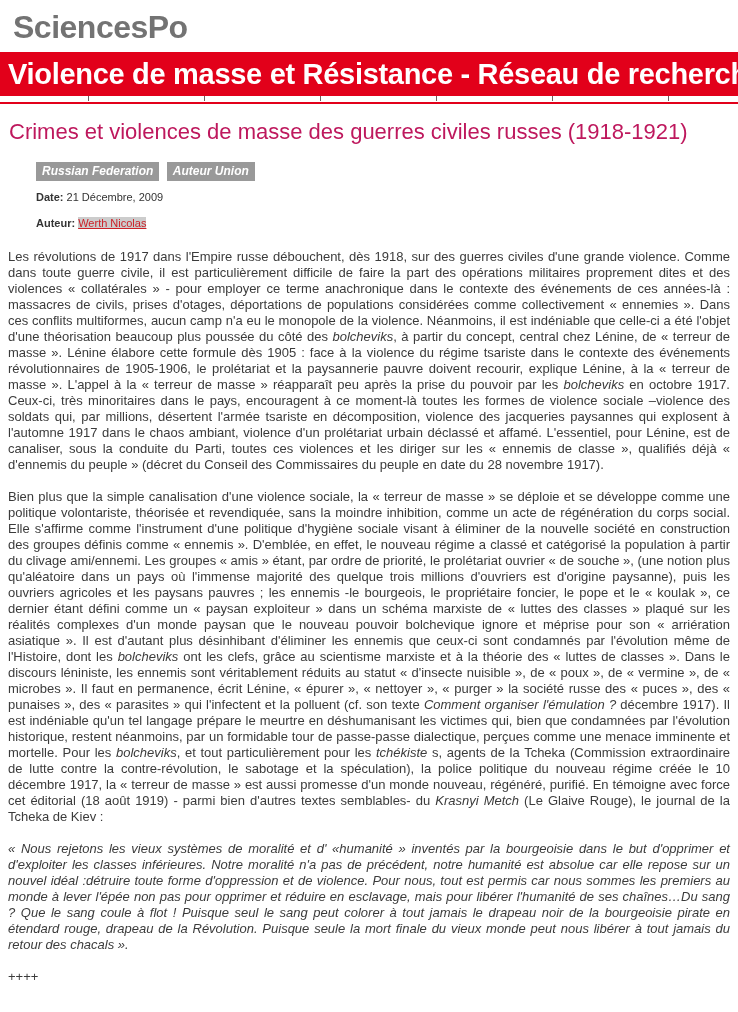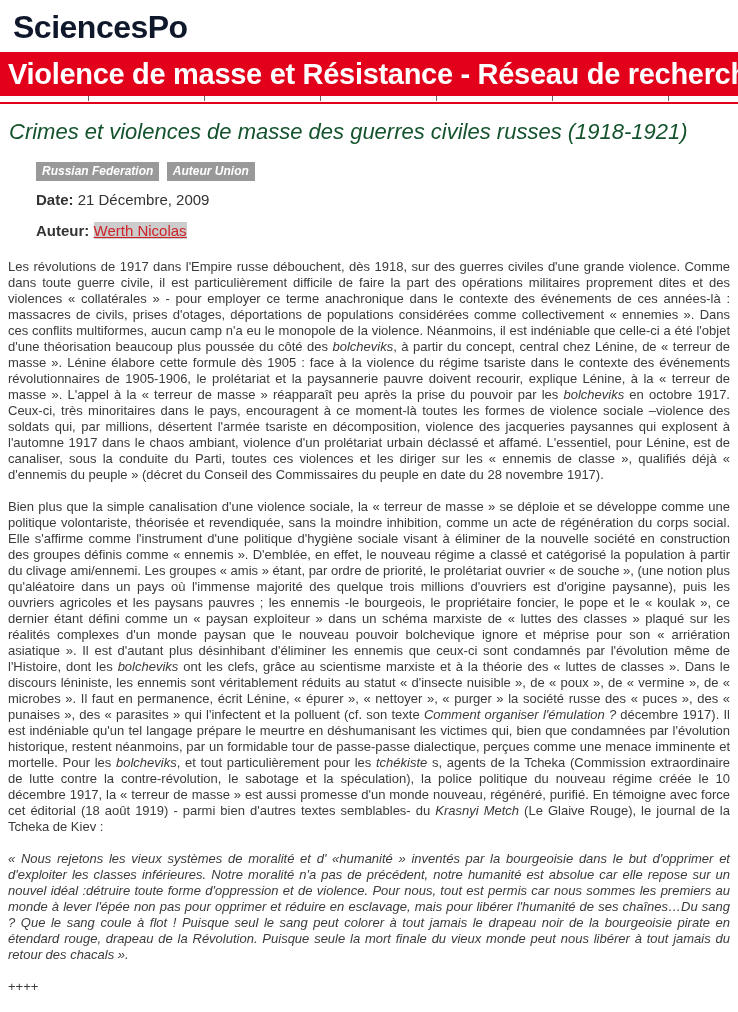--- a/index.html
+++ b/index.html
@@ -5,21 +5,21 @@
   html,body{margin:0;padding:0;background:#ffffff;}
   body{
     width:738px;
     font-family:"Liberation Sans","DejaVu Sans",sans-serif;
     color:#3b3b3b;
     -webkit-font-smoothing:antialiased;
   }
   
   .logo{
     margin:8px 0 6px 13px;
-    color:#0f172a;
+    color:#737373;
     font-size:32px;
     font-weight:bold;
     letter-spacing:-0.5px;
     line-height:38px;
     display:inline-block;
     cursor:pointer;
   }
   .banner{
     background:#e2001a;
     height:44px;
@@ -54,38 +54,37 @@
     margin:0;
     border:none;
   }
   
   .content{padding:0 8px;}
   h1.article-title{
     margin:12px 0 14px 1px;
     font-size:22px;
     font-weight:400;
     line-height:31px;
-    color:#14532d;
-    font-style:italic;
+    color:#be185d;
   }
   .tags-row{margin:0 0 10px 28px;}
   .tag{
     display:inline-block;
     background:#999999;
     color:#ffffff;
     font-size:12px;
     font-weight:bold;
     padding:2px 6px 3px 6px;
     margin-right:3px;
     cursor:pointer;
     font-style:italic;
   }
   .meta-row{
     margin:0 0 14px 28px;
-    font-size:15px;
+    font-size:11px;
     color:#333333;
   }
   .meta-label{font-weight:bold;}
   .author-link{
     color:#cc2229;
     background:#cccccc;
     text-decoration:underline;
     cursor:pointer;
   }
   

